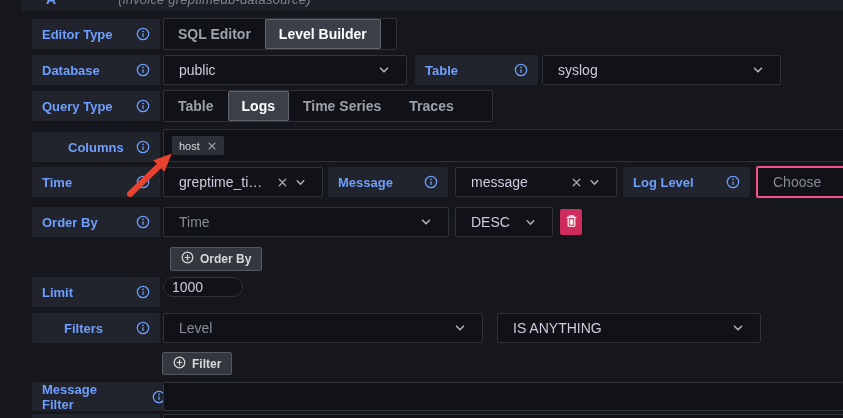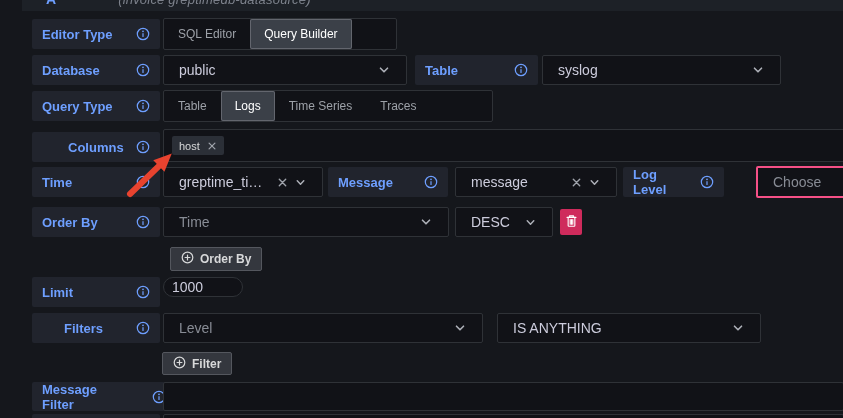--- a/index.html
+++ b/index.html
@@ -39,21 +39,21 @@
   .chev path{stroke:#adb0b8; stroke-width:1.6; fill:none; stroke-linecap:round; stroke-linejoin:round;}
   .xic path{stroke:#9fa3ab; stroke-width:1.5; stroke-linecap:round;}
 
   .radio-group{
     position:absolute; height:32px; background:#111217;
     border:1px solid #2f3237; border-radius:2px;
     display:flex; align-items:stretch; box-sizing:border-box;
   }
   .radio-item{
     display:flex; align-items:center; padding:0 14px;
-    color:#9da1a8; font-size:12px; font-weight:400; cursor:pointer; white-space:nowrap;
+    color:#9da1a8; font-size:14px; font-weight:700; cursor:pointer; white-space:nowrap;
   }
   .radio-item.selected{
     background:#3b4048; color:#ffffff; border-radius:2px;
     box-shadow:inset 0 0 0 1px #63666e;
   }
 
   .input{
     position:absolute; background:#111217; border:1px solid #2f3237; border-radius:2px;
     box-sizing:border-box; color:#ccccdc; font-size:14px; font-weight:500;
     font-family:"Liberation Sans", sans-serif; padding:0 8px;
@@ -95,21 +95,21 @@
     <span class="info">
       <svg viewBox="0 0 16 16">
           <circle class="st" cx="8" cy="8" r="6.5"></circle>
           <circle class="fl" cx="8" cy="4.9" r="1"></circle>
           <rect class="fl" x="7.3" y="6.9" width="1.4" height="4.6" rx="0.7"></rect>
         </svg>
     </span>
   </div>
   <div class="radio-group" style="left:163px;top:18px;width:234px;">
     <div class="radio-item">SQL Editor</div>
-    <div class="radio-item selected">Query Builder</div>
+    <div class="radio-item selected">Level Builder</div>
   </div>
 
   <div class="lbl" style="left:32px;top:55px;width:128px;">
     <span>Database</span>
     <span class="info">
       <svg viewBox="0 0 16 16">
           <circle class="st" cx="8" cy="8" r="6.5"></circle>
           <circle class="fl" cx="8" cy="4.9" r="1"></circle>
           <rect class="fl" x="7.3" y="6.9" width="1.4" height="4.6" rx="0.7"></rect>
         </svg>
@@ -219,21 +219,21 @@
       <svg width="11" height="11" viewBox="0 0 12 12">
           <path d="M2.5 2.5l7 7M9.5 2.5l-7 7"></path>
         </svg>
     </span>
     <span class="icon12 chev">
       <svg width="13" height="13" viewBox="0 0 14 14">
           <path d="M3.5 5.2l3.5 3.6 3.5-3.6"></path>
         </svg>
     </span>
   </div>
-  <div class="lbl" style="left:623px;top:167px;width:101px;">
+  <div class="lbl" style="left:623px;top:167px;width:127px;">
     <span>Log Level</span>
     <span class="info">
       <svg viewBox="0 0 16 16">
           <circle class="st" cx="8" cy="8" r="6.5"></circle>
           <circle class="fl" cx="8" cy="4.9" r="1"></circle>
           <rect class="fl" x="7.3" y="6.9" width="1.4" height="4.6" rx="0.7"></rect>
         </svg>
     </span>
   </div>
   <div class="sel invalid" style="left:756px;top:166px;width:110px;height:32px;">

